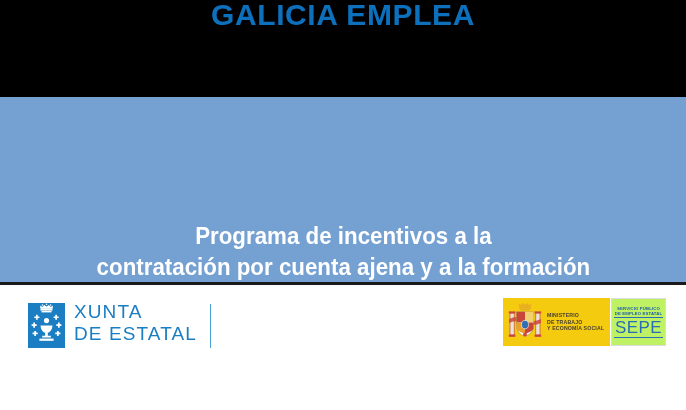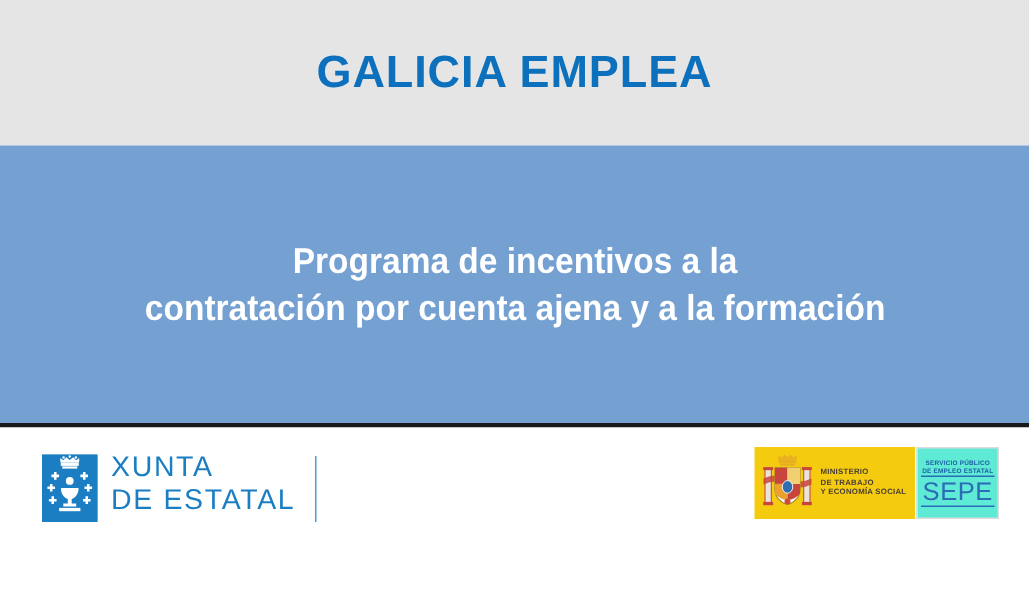--- a/index.html
+++ b/index.html
@@ -12,41 +12,41 @@
     background: #ffffff;
     font-family: "Liberation Sans", sans-serif;
     overflow: hidden;
     position: relative;
   }
 
   
   .header {
     height: 97px;
     display: flex;
-    align-items: center;
-    justify-content: center;
-    background: #e5e5e5;
+    align-items: flex-start;
+    justify-content: center;
+    background: #000000;
   }
   .header-title {
     color: #0d70bd;
     font-size: 30px;
     font-weight: bold;
     letter-spacing: 0.6px;
     line-height: 1;
     white-space: nowrap;
   }
 
   
   .banner {
     height: 185px;
     background: #74a0d2;
     display: flex;
     flex-direction: column;
     align-items: center;
-    justify-content: center;
+    justify-content: flex-end;
     box-sizing: border-box;
   }
   .banner-line {
     color: #ffffff;
     font-weight: bold;
     font-size: 24px;
     line-height: 31px;
     text-align: center;
     white-space: nowrap;
     transform: scaleX(0.93);
@@ -152,21 +152,21 @@
     font-size: 5.2px;
     line-height: 6.6px;
     letter-spacing: 0.18px;
     white-space: nowrap;
     font-weight: bold;
   }
 
   .sepe {
     width: 55px;
     height: 48px;
-    background: #5eead4;
+    background: #bef264;
     border: 1px solid #dcdcdc;
     box-sizing: border-box;
     display: flex;
     flex-direction: column;
     justify-content: center;
     align-items: center;
     margin-left: 1px;
   }
   .sepe-small {
     color: #1f5fa8;

